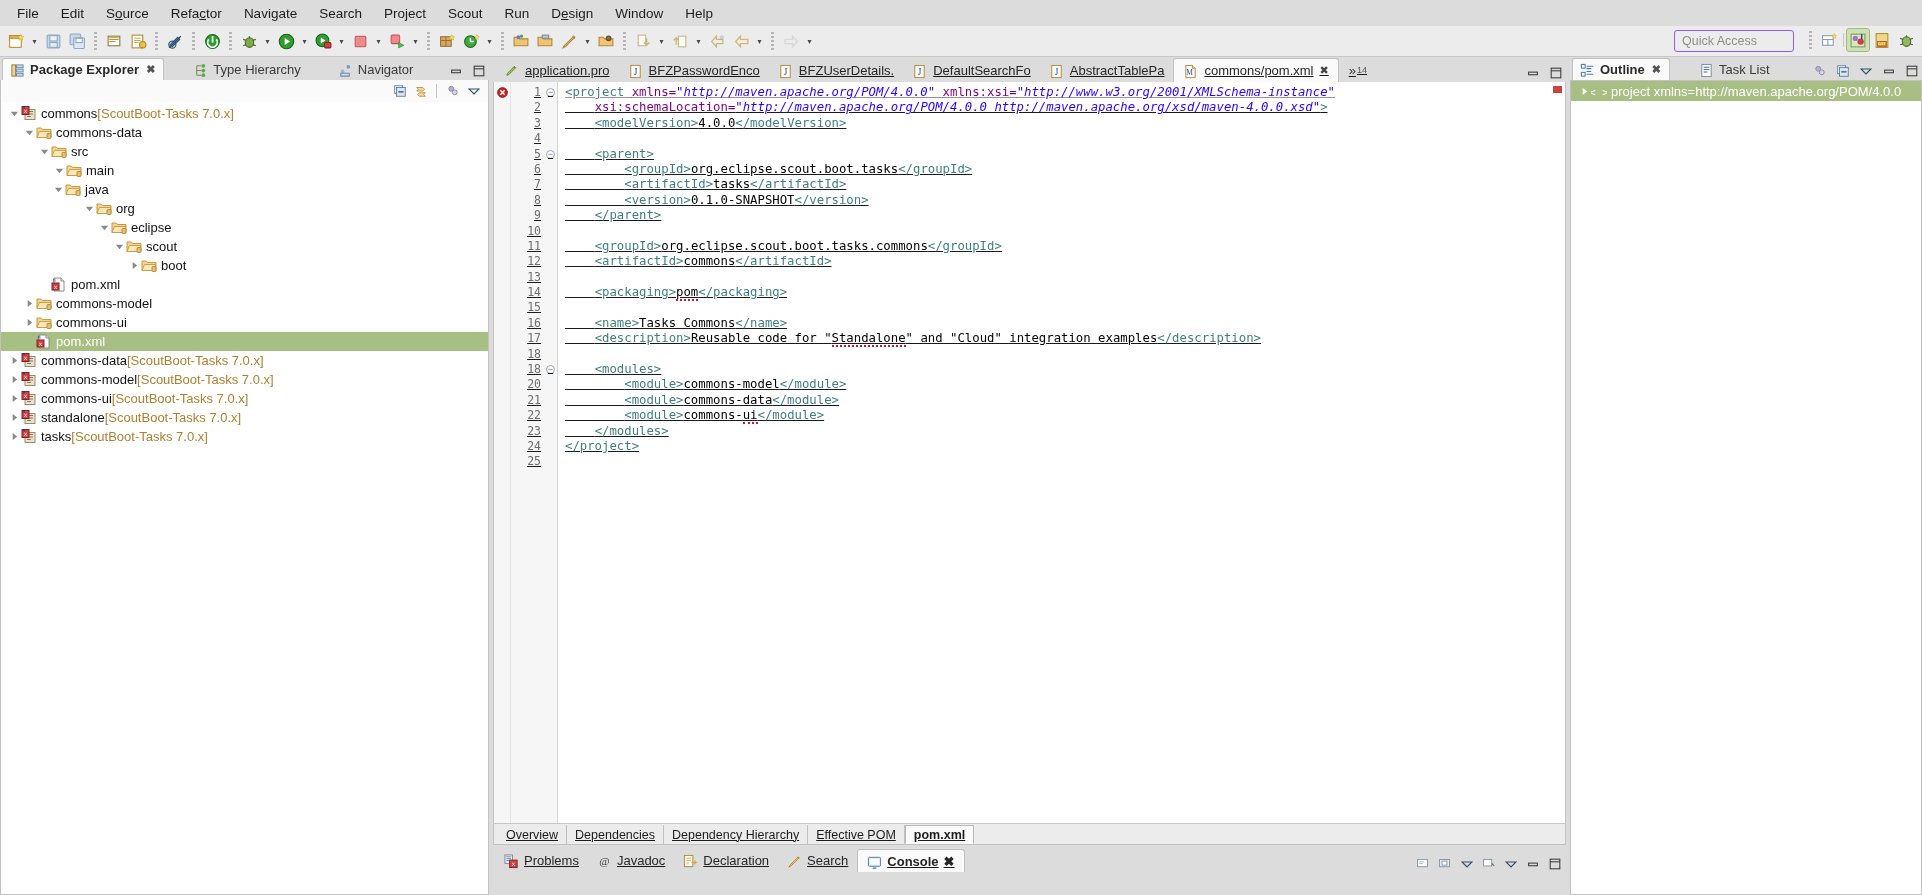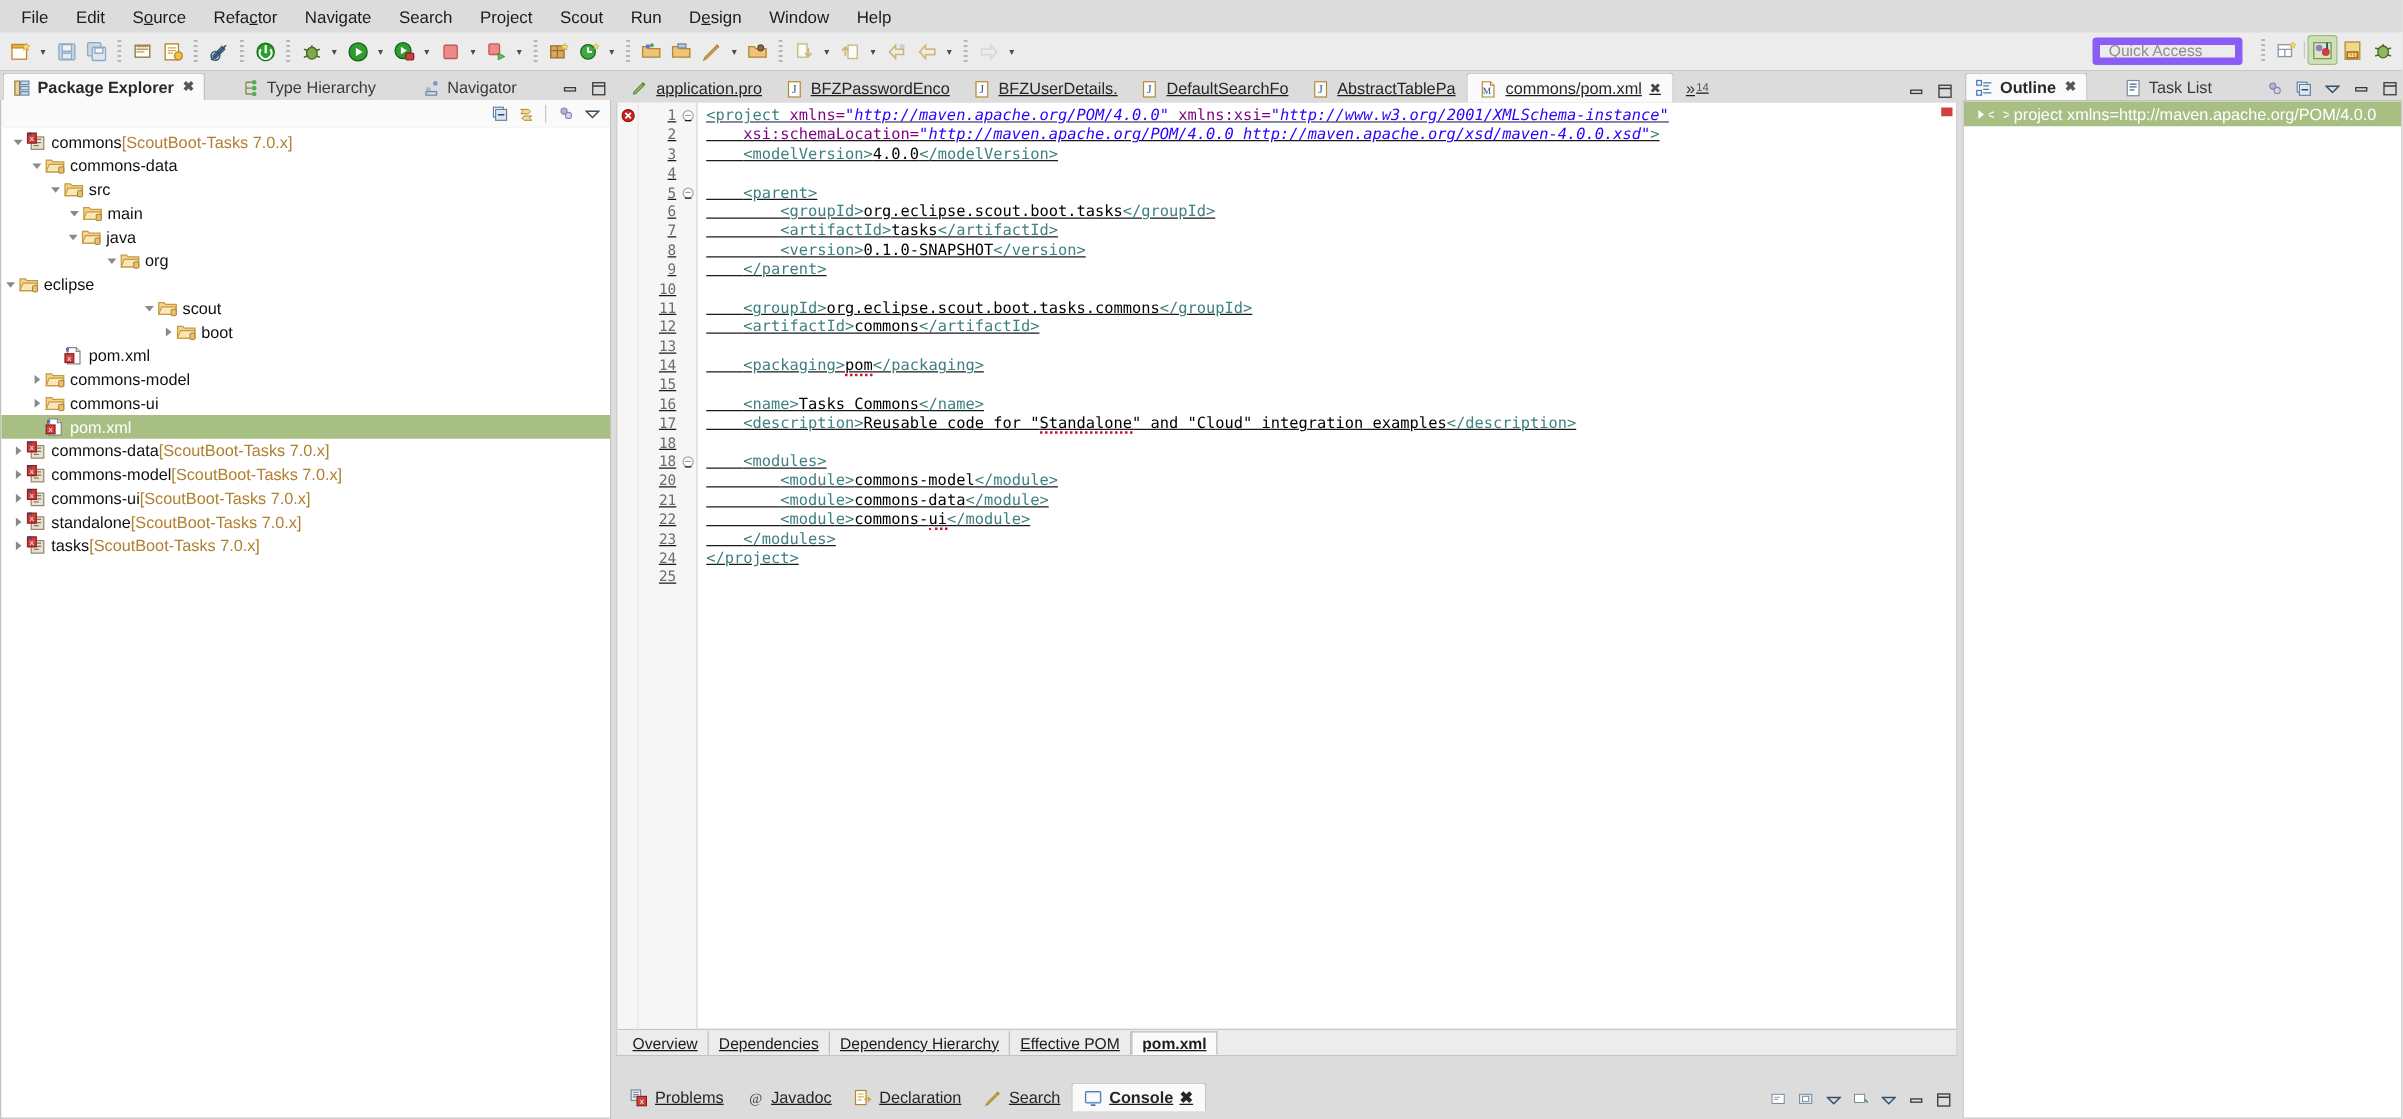--- a/index.html
+++ b/index.html
@@ -36,21 +36,21 @@
     width: 22px; height: 22px; display: flex; align-items: center; justify-content: center;
     margin: 0 1px; border-radius: 2px; position: relative;
   }
   .tb-arrow {
     width: 13px; height: 22px; display: flex; align-items: center; justify-content: center;
     font-size: 8px; color: #4a4a4a;
   }
   .ico { width: 17px; height: 17px; display: block; }
   .quickaccess {
     position: absolute; right: 128px; top: 4px;
-    width: 120px; height: 22px; border: 6px solid #8b5cf6; border-radius: 3px;
+    width: 120px; height: 22px; border: 1px solid #8b5cf6; border-radius: 3px;
     background: #ececec; display: flex; align-items: center; padding: 0 7px;
     color: #8e8e8e; font-size: 12.5px;
   }
   .tb-right { position: absolute; right: 4px; top: 3px; display: flex; align-items: center; }
   .persp-active { background: #cfe0b8; outline: 1px solid #9dbd77; border-radius: 2px; }
 
   
   .main { flex: 1 1 auto; display: flex; min-height: 0; background: #dcdcdc; padding: 0; }
 
   
@@ -137,21 +137,21 @@
   .formtabs {
     height: 21px; flex: 0 0 21px; background: #ececec; display: flex; align-items: stretch;
     border-top: 1px solid #c7c7c7; padding-left: 4px; padding-top: 1px;
   }
   .ftab { padding: 0 8px; display: flex; align-items: center; font-size: 12.5px; color: #1c1c1c;
           border-right: 1px solid #c0c0c0; }
   .ftab.active { background: #fafafa; border: 1px solid #b9b9b9; border-bottom-color: #fafafa; font-weight: bold; }
 
   
   .bottom { flex: 0 0 auto; display: flex; flex-direction: column; background: #dcdcdc; }
-  .btabrow { height: 24px; flex: 0 0 24px; display: flex; align-items: center; position: relative; padding-left: 2px; margin-top: 16px; }
+  .btabrow { height: 24px; flex: 0 0 24px; display: flex; align-items: flex-start; position: relative; padding-left: 2px; }
   .btab { height: 23px; display: flex; align-items: center; gap: 5px; padding: 0 9px; font-size: 13px; color: #262626; white-space: nowrap;
           border-top-left-radius: 3px; border-top-right-radius: 3px; }
   .btab.active { background: #fafafa; border: 1px solid #c2c2c2; border-bottom: none; font-weight: bold; }
   .bbody { background: #fff; border: 1px solid #c2c2c2; border-top: none; padding: 3px 6px;
            font-size: 12.5px; color: #333; }
   .bctl { position: absolute; right: 4px; bottom: 2px; display: flex; align-items: center; gap: 7px; }
 
   
   .vsash { width: 4px; flex: 0 0 4px; background: #dcdcdc; cursor: col-resize; }
   .hsash { height: 4px; flex: 0 0 4px; background: #dcdcdc; cursor: row-resize; }
@@ -551,21 +551,21 @@
               </span>
               <span class="ticon">
                 <svg class="ico" width="16" height="16" viewBox="0 0 16 16">
                   <path d="M1 13V3.5h4.2L6.6 5H15v8z" fill="#f5d390" stroke="#c49b3e" stroke-width="1"></path>
                   <path d="M1 13l2.4-6h11.4L13 13z" fill="#fae6b8" stroke="#c49b3e" stroke-width=".9"></path>
                   <rect x="11" y="9" width="4" height="5" rx=".7" fill="#e8c070" stroke="#a88030" stroke-width=".8"></rect>
                 </svg>
               </span>
               <span class="tlabel">org</span>
             </div>
-            <div class="trow" style="">
+            <div class="trow" style="padding-left: 96px;">
               <span class="twist">
                 <svg width="9" height="9" viewBox="0 0 10 10">
                   <path d="M1 3h8L5 8z" fill="#8a8a8a"></path>
                 </svg>
               </span>
               <span class="ticon">
                 <svg class="ico" width="16" height="16" viewBox="0 0 16 16">
                   <path d="M1 13V3.5h4.2L6.6 5H15v8z" fill="#f5d390" stroke="#c49b3e" stroke-width="1"></path>
                   <path d="M1 13l2.4-6h11.4L13 13z" fill="#fae6b8" stroke="#c49b3e" stroke-width=".9"></path>
                   <rect x="11" y="9" width="4" height="5" rx=".7" fill="#e8c070" stroke="#a88030" stroke-width=".8"></rect>

